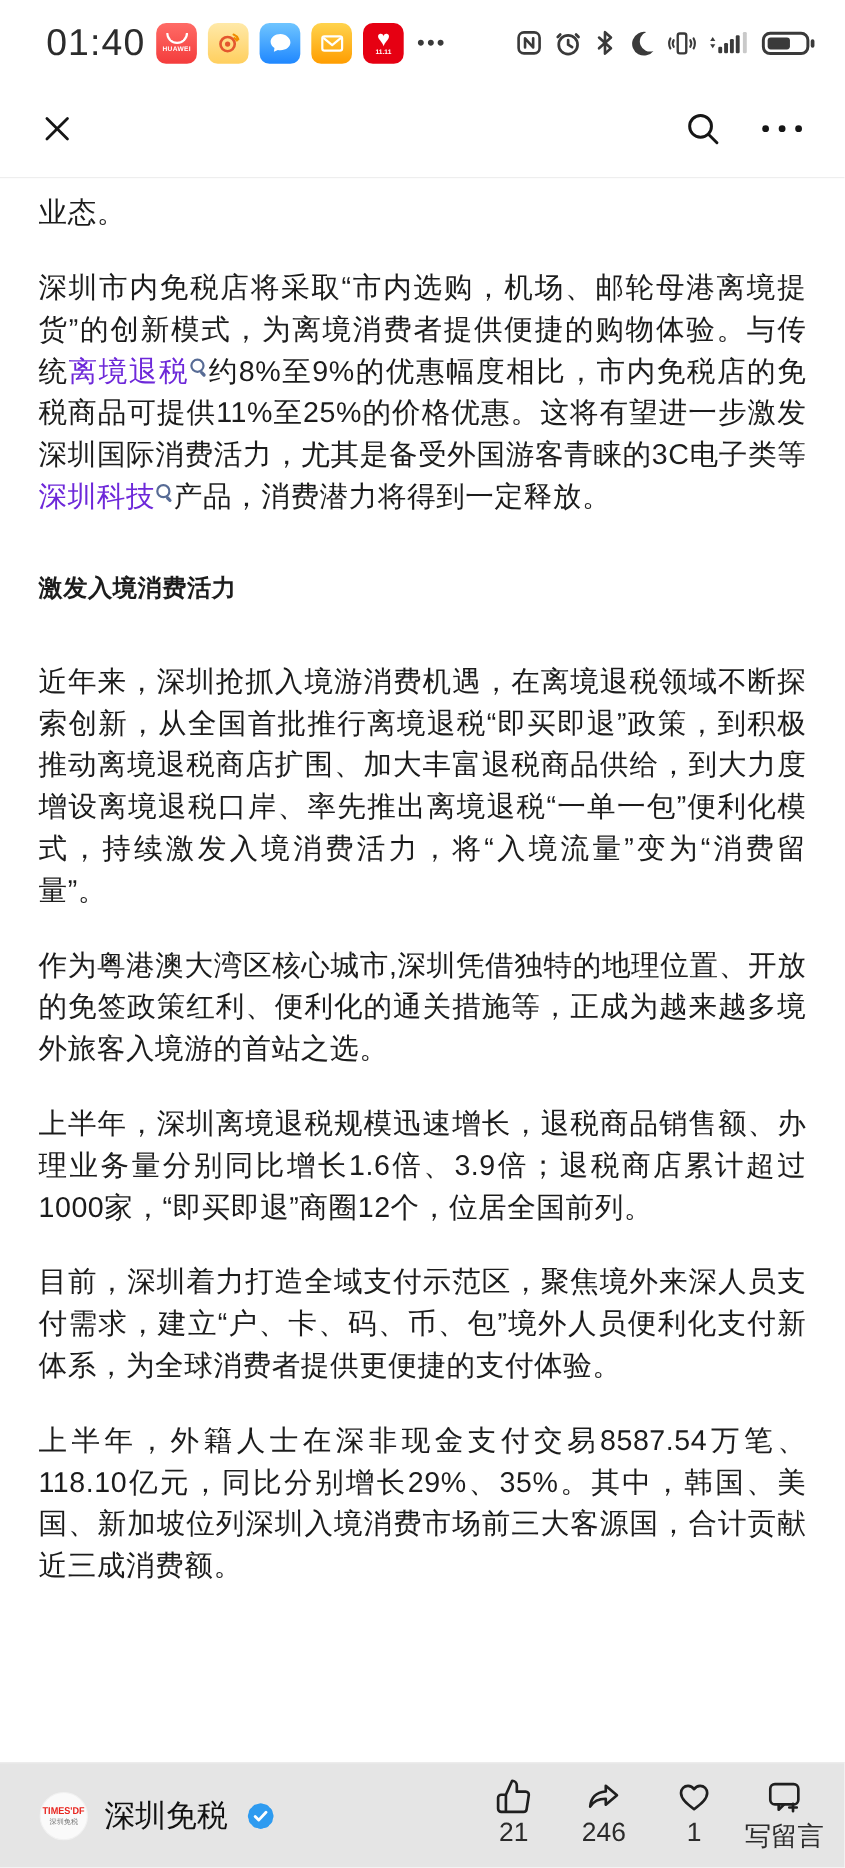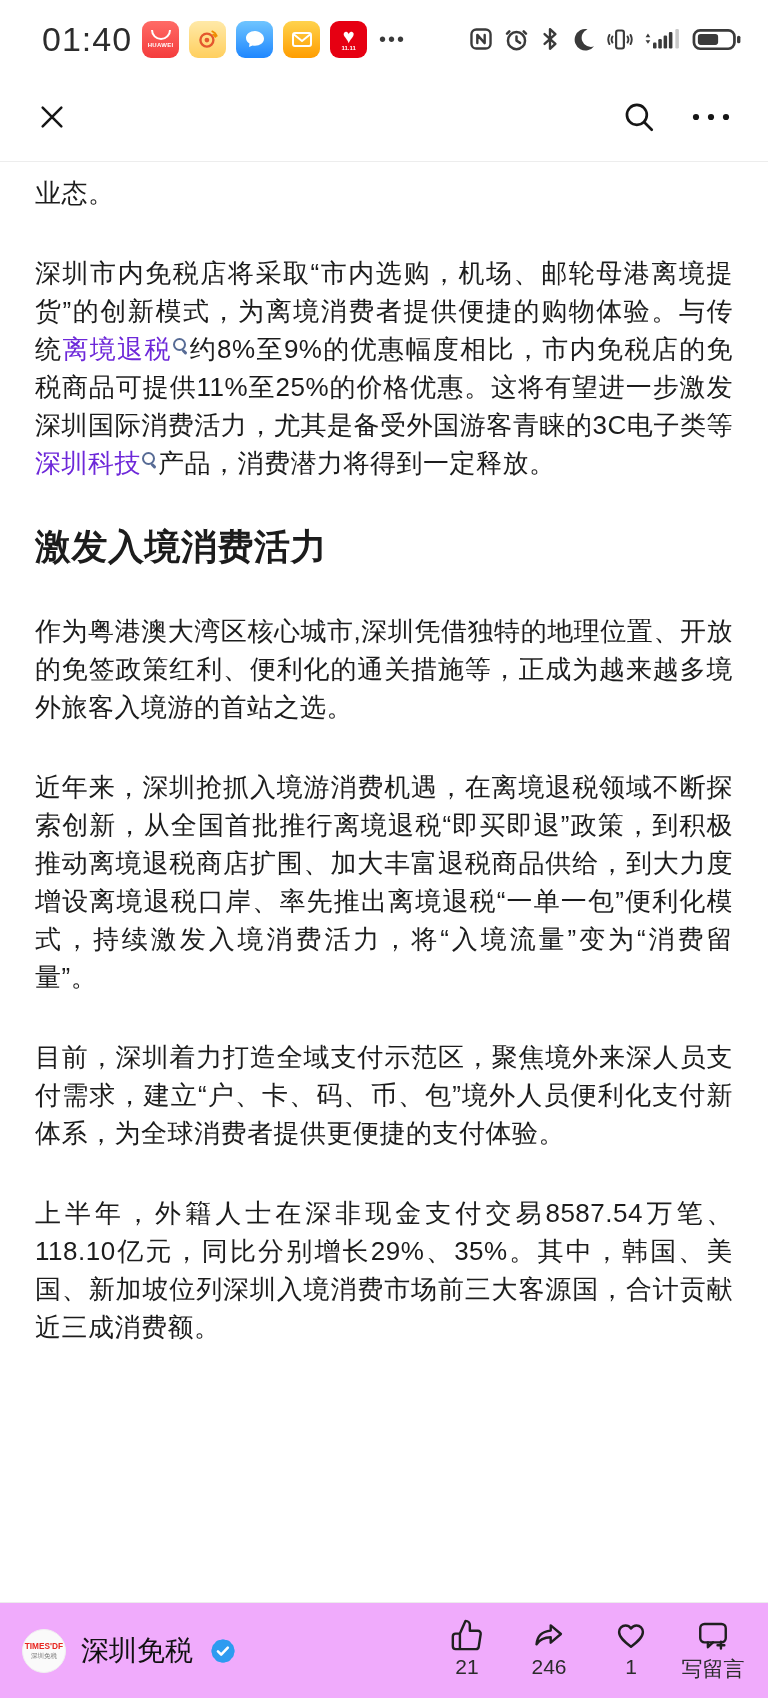--- a/index.html
+++ b/index.html
@@ -29,41 +29,41 @@
   .sb-right{display:flex;align-items:center;gap:9px;}
   .sb-right svg{display:block;}
   
   .top-nav{height:90px;display:flex;align-items:center;justify-content:space-between;
     padding:0 36px;box-sizing:border-box;border-bottom:1px solid #ededed;flex:none;}
   .nav-btn{background:none;border:none;padding:0;cursor:pointer;display:flex;align-items:center;}
   .nav-right{display:flex;align-items:center;gap:34px;}
   
   .article{flex:1;padding:0 35px;box-sizing:border-box;text-align:justify;
     font-size:26px;line-height:38px;color:#1c1c1c;letter-spacing:.5px;overflow:hidden;}
-  .article p{margin:42px 0;}
+  .article p{margin:30px 0;}
   .article p:first-child{margin-top:12px;}
-  .article h2{font-size:36px;font-weight:bold;margin:46px 0;line-height:38px;}
+  .article h2{font-size:22px;font-weight:bold;margin:46px 0;line-height:38px;}
   .article .link{color:#6d28d9;}
   .mag{display:inline-block;width:9px;height:9px;border:2px solid #576b95;border-radius:50%;
     position:relative;vertical-align:7px;margin:0 3px 0 1px;}
   .mag::after{content:"";position:absolute;left:8px;top:9px;width:2.5px;height:6px;
     background:#576b95;transform:rotate(-45deg);border-radius:2px;}
   
   .bottom-bar{height:96px;flex:none;border-top:1px solid #ededed;display:flex;
-    align-items:center;justify-content:space-between;padding:0 24px 0 22px;box-sizing:border-box;background:#f0abfc;}
+    align-items:center;justify-content:space-between;padding:0 24px 0 36px;box-sizing:border-box;background:#e5e5e5;}
   .account{display:flex;align-items:center;gap:15px;background:none;border:none;padding:0;cursor:pointer;}
   .brand-logo{width:42px;height:42px;border-radius:50%;background:#fafafa;border:1px solid #f1f1f1;
     display:flex;flex-direction:column;align-items:center;justify-content:center;flex:none;}
   .brand-logo .l1{font-size:9px;font-weight:bold;color:#e8251f;transform:scaleX(.92);white-space:nowrap;}
   .brand-logo .l2{font-size:6.5px;color:#777;margin-top:1px;white-space:nowrap;}
   .acc-name{font-size:28px;color:#111;font-family:inherit;}
   .actions{display:flex;align-items:flex-start;gap:20px;}
   .action{background:none;border:none;padding:0;cursor:pointer;width:62px;display:flex;
     flex-direction:column;align-items:center;gap:3px;font-family:inherit;}
-  .action .count{font-size:21px;color:#2b2b2b;white-space:nowrap;}
+  .action .count{font-size:24px;color:#2b2b2b;white-space:nowrap;}
 </style>
 </head>
 <body>
 
 <div class="screen">
 
   <header class="status-bar">
     <div class="sb-left">
       <span class="sb-time">01:40</span>
       <span class="app-ico huawei">
@@ -154,22 +154,23 @@
           <circle cx="36" cy="6" r="3.1" fill="#161616"></circle>
         </svg>
       </button>
     </div>
   </nav>
 
   <main class="article">
       <p><span>业态。</span></p>
       <p><span>深圳市内免税店将采取“市内选购，机场、邮轮母港离境提货”的创新模式，为离境消费者提供便捷的购物体验。与传统</span><span class="link">离境退税</span><i class="mag"></i><span>约8%至9%的优惠幅度相比，市内免税店的免税商品可提供11%至25%的价格优惠。这将有望进一步激发深圳国际消费活力，尤其是备受外国游客青睐的3C电子类等</span><span class="link">深圳科技</span><i class="mag"></i><span>产品，消费潜力将得到一定释放。</span></p>
       <h2><span>激发入境消费活力</span></h2>
+      <p><span>近年来，深圳抢抓入境游消费机遇，在离境退税领域不断探索创新，从全国首批推行离境退税“即买即退”政策，到积极推动离境退税商店扩围、加大丰富退税商品供给，到大力度增设离境退税口岸、率先推出离境退税“一单一包”便利化模式，持续激发入境消费活力，将“入境流量”变为“消费留量”。</span></p>
       <p><span>作为粤港澳大湾区核心城市,深圳凭借独特的地理位置、开放的免签政策红利、便利化的通关措施等，正成为越来越多境外旅客入境游的首站之选。</span></p>
-      <p><span>近年来，深圳抢抓入境游消费机遇，在离境退税领域不断探索创新，从全国首批推行离境退税“即买即退”政策，到积极推动离境退税商店扩围、加大丰富退税商品供给，到大力度增设离境退税口岸、率先推出离境退税“一单一包”便利化模式，持续激发入境消费活力，将“入境流量”变为“消费留量”。</span></p>
+      <p><span>上半年，深圳离境退税规模迅速增长，退税商品销售额、办理业务量分别同比增长1.6倍、3.9倍；退税商店累计超过1000家，“即买即退”商圈12个，位居全国前列。</span></p>
       <p><span>目前，深圳着力打造全域支付示范区，聚焦境外来深人员支付需求，建立“户、卡、码、币、包”境外人员便利化支付新体系，为全球消费者提供更便捷的支付体验。</span></p>
       <p><span>上半年，外籍人士在深非现金支付交易8587.54万笔、118.10亿元，同比分别增长29%、35%。其中，韩国、美国、新加坡位列深圳入境消费市场前三大客源国，合计贡献近三成消费额。</span></p>
     </main>
 
   <footer class="bottom-bar">
     <button class="account">
       <span class="brand-logo">
         <span class="l1">TIMES'DF</span>
         <span class="l2">深圳免税</span>
       </span>

